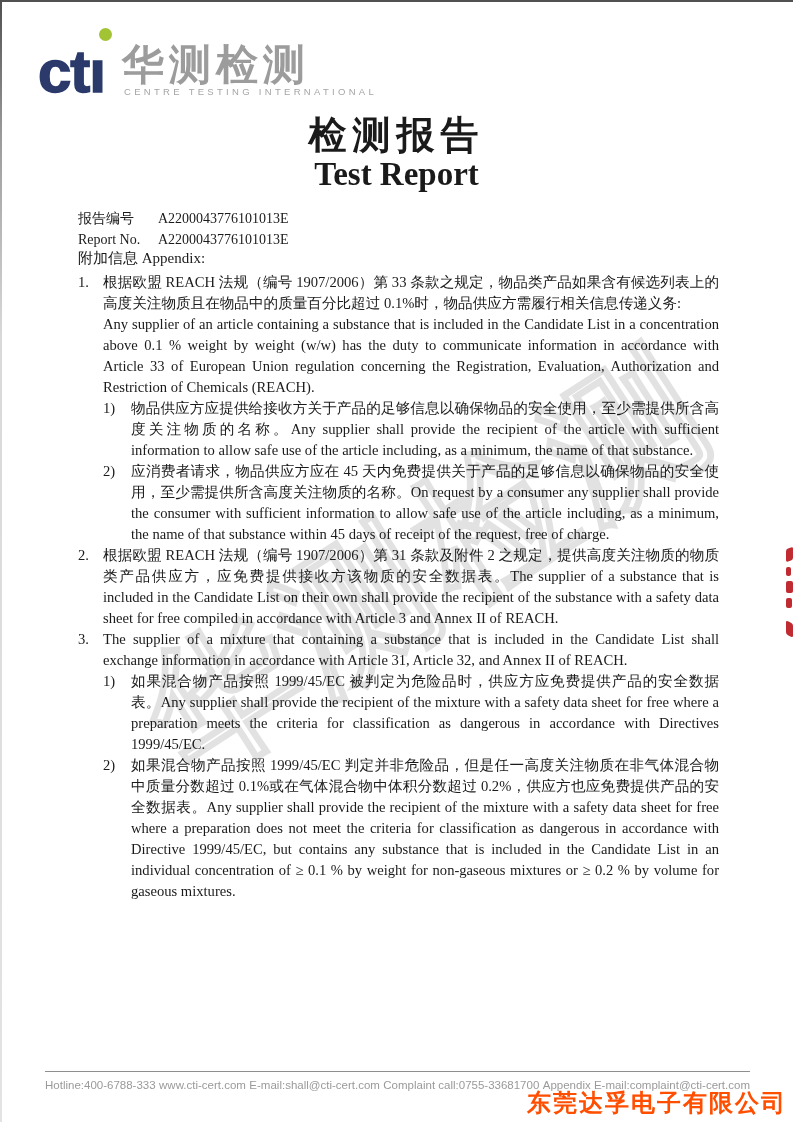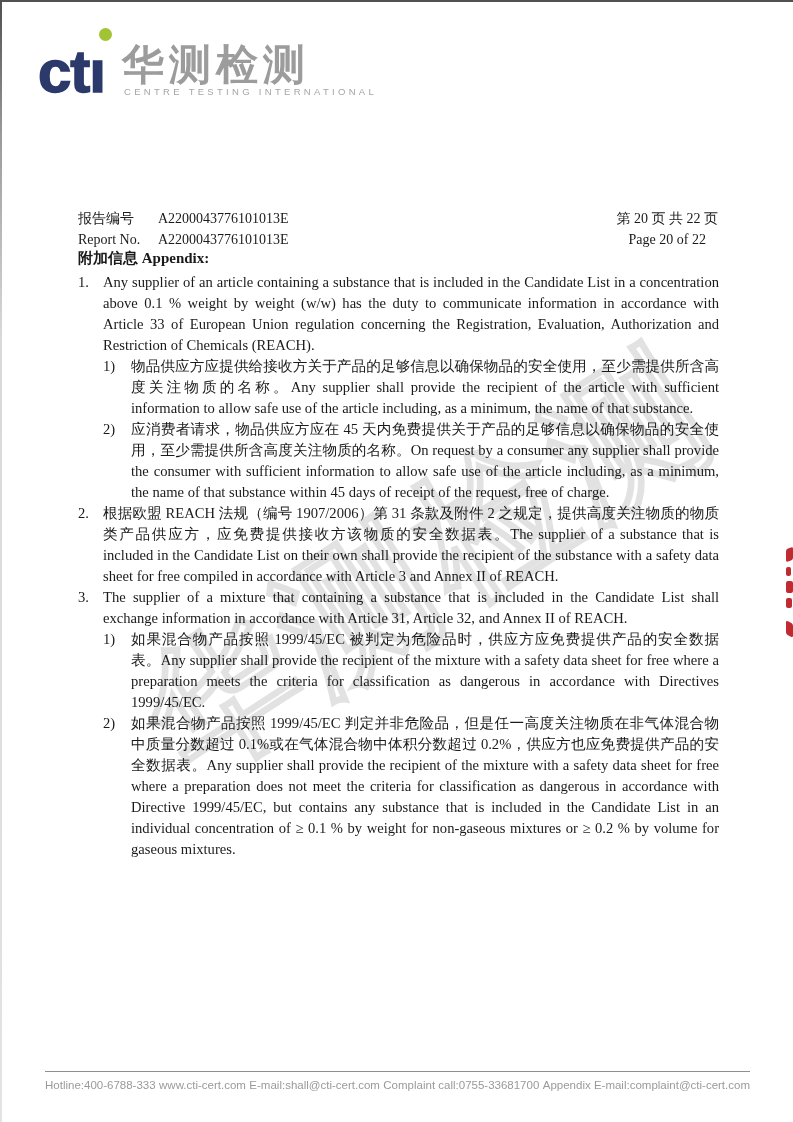--- a/index.html
+++ b/index.html
@@ -46,21 +46,21 @@
   .title-en{position:absolute;left:0;top:156px;width:100%;text-align:center;
     font-size:33px;font-weight:700;}
 
   
   .info{position:absolute;left:78px;top:208px;font-size:14px;line-height:21px;}
   .info-row{display:flex;}
   .info-label{width:80px;}
   .info-pages{position:absolute;right:75px;top:208px;font-size:14px;line-height:21px;text-align:center;}
 
   
-  .appendix-head{position:absolute;left:78px;top:249px;font-size:15px;font-weight:700;}
+  .appendix-head{position:absolute;left:78px;top:249px;font-size:15px;font-weight:400;}
   .body{position:absolute;left:78px;top:272px;width:641px;
     font-size:14.6px;line-height:21px;text-align:justify;}
   .item{display:flex;}
   .item-num{width:25px;flex:none;}
   .item-body{flex:1;min-width:0;}
   .sub{display:flex;}
   .sub-num{width:28px;flex:none;}
   .sub-body{flex:1;min-width:0;}
 
   
@@ -105,43 +105,42 @@
 
   <div class="watermark">华测检测</div>
 
   <div class="logo">
     <div class="logo-cti">ctı</div>
     <div class="logo-dot"></div>
     <div class="logo-cn">华测检测</div>
     <div class="logo-sub">CENTRE TESTING INTERNATIONAL</div>
   </div>
 
+  <div class="title-cn">检测报告</div>
+  <div class="title-en">Test Report</div>
 
   <div class="info">
     <div class="info-row">
       <span class="info-label">报告编号</span>
       <span>A2200043776101013E</span>
     </div>
     <div class="info-row">
       <span class="info-label">Report No.</span>
       <span>A2200043776101013E</span>
     </div>
   </div>
-  <div class="info-pages">
-    <div>第 20 页  共 22 页</div>
-    <div>Page 20 of 22</div>
-  </div>
 
   <div class="appendix-head">附加信息 Appendix:</div>
 
   <div class="body">
 
     <div class="item">
       <div class="item-num">1.</div>
       <div class="item-body">
+        <div>根据欧盟 REACH 法规（编号 1907/2006）第 33 条款之规定，物品类产品如果含有候选列表上的高度关注物质且在物品中的质量百分比超过 0.1%时，物品供应方需履行相关信息传递义务:</div>
         <div>Any supplier of an article containing a substance that is included in the Candidate List in a concentration above 0.1 % weight by weight (w/w) has the duty to communicate information in accordance with Article 33 of European Union regulation concerning the Registration, Evaluation, Authorization and Restriction of Chemicals (REACH).</div>
         <div class="sub">
           <div class="sub-num">1)</div>
           <div class="sub-body">物品供应方应提供给接收方关于产品的足够信息以确保物品的安全使用，至少需提供所含高度关注物质的名称。Any supplier shall provide the recipient of the article with sufficient information to allow safe use of the article including, as a minimum, the name of that substance.</div>
         </div>
         <div class="sub">
           <div class="sub-num">2)</div>
           <div class="sub-body">应消费者请求，物品供应方应在 45 天内免费提供关于产品的足够信息以确保物品的安全使用，至少需提供所含高度关注物质的名称。On request by a consumer any supplier shall provide the consumer with sufficient information to allow safe use of the article including, as a minimum, the name of that substance within 45 days of receipt of the request, free of charge.</div>
         </div>
       </div>
@@ -179,14 +178,15 @@
 
   <div class="footer-line"></div>
   <div class="footer">
     <span>Hotline:400-6788-333</span>
     <span>www.cti-cert.com</span>
     <span>E-mail:shall@cti-cert.com</span>
     <span>Complaint call:0755-33681700</span>
     <span>Appendix E-mail:complaint@cti-cert.com</span>
   </div>
 
+  <div class="company-overlay">东莞达孚电子有限公司</div>
 
 </div>
 
 </body></html>

